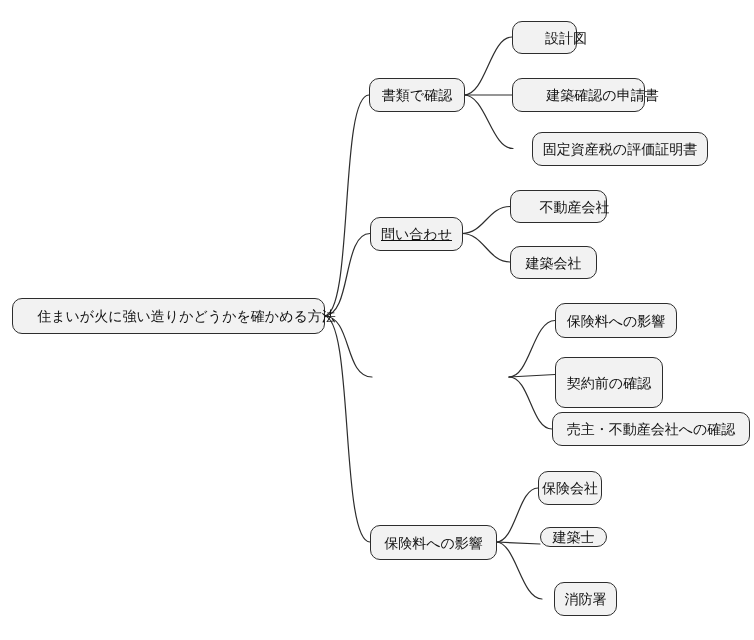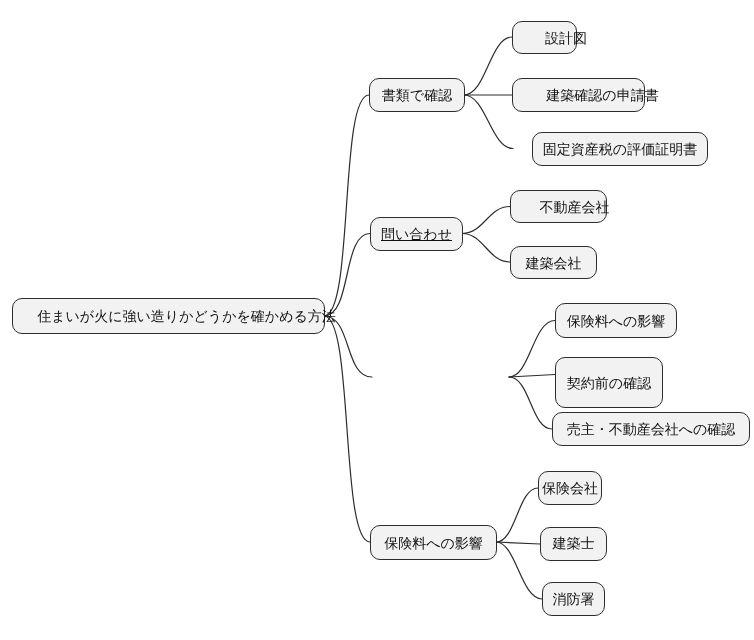--- a/index.html
+++ b/index.html
@@ -82,16 +82,16 @@
   <div class="node" style="left:370px; top:217px; width:93px; height:34px;text-decoration:underline;">問い合わせ</div>
   <div class="node" style="left:510px; top:190px; width:97px; height:33px;padding-left:32px;">不動産会社</div>
   <div class="node" style="left:510px; top:246px; width:87px; height:33px;">建築会社</div>
 
   <div class="node" style="left:555px; top:303px; width:122px; height:35px;">保険料への影響</div>
   <div class="node" style="left:555px; top:357px; width:108px; height:51px;">契約前の確認</div>
   <div class="node" style="left:552px; top:412px; width:198px; height:34px;">売主・不動産会社への確認</div>
 
   <div class="node" style="left:370px; top:525px; width:127px; height:35px;">保険料への影響</div>
   <div class="node" style="left:538px; top:471px; width:64px; height:34px;">保険会社</div>
-  <div class="node" style="left:540px; top:527px; width:67px; height:34px;font-family:Liberation Mono, monospace;">建築士</div>
-  <div class="node" style="left:542px; top:582px; width:63px; height:34px;">消防署</div>
+  <div class="node" style="left:540px; top:527px; width:67px; height:20px;">建築士</div>
+  <div class="node" style="left:554px; top:582px; width:63px; height:34px;">消防署</div>
 
 </div>
 
 </body></html>

